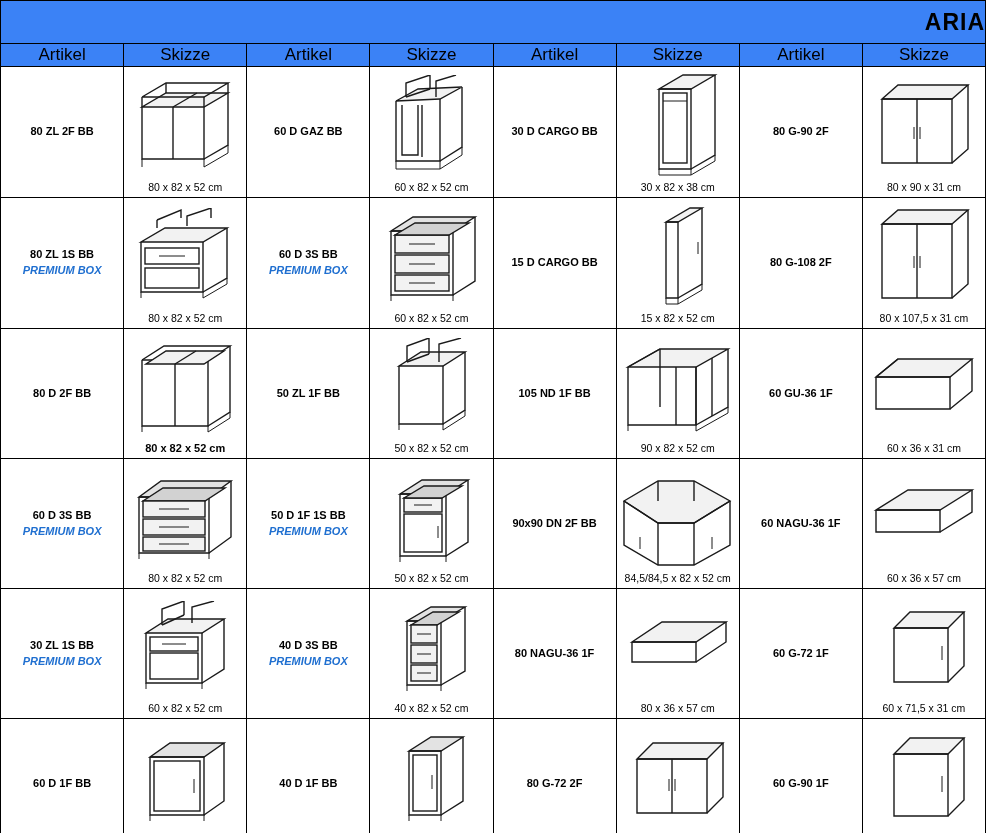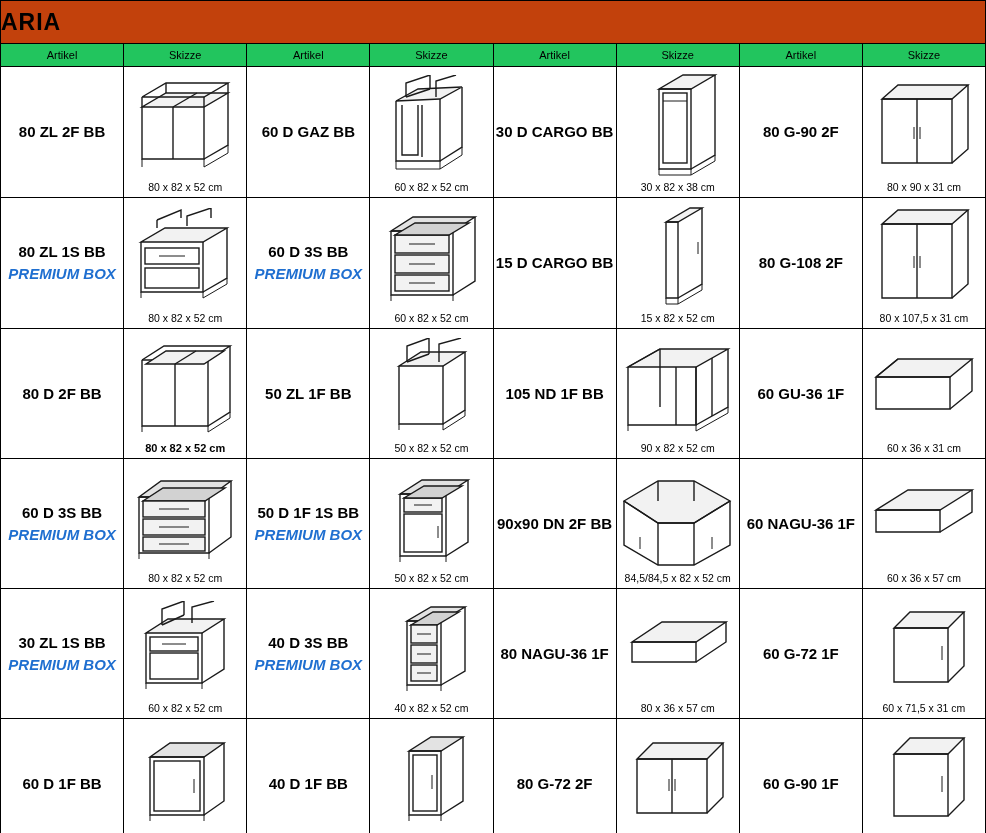--- a/index.html
+++ b/index.html
@@ -18,40 +18,40 @@
   table.catalog {
     border-collapse: collapse;
     width: 986px;
     table-layout: fixed;
   }
   table.catalog td, table.catalog th {
     border: 1px solid #000000;
     padding: 0;
   }
   .title-cell {
-    background: #c2410c;
-    text-align: left;
+    background: #3b82f6;
+    text-align: right;
     font-size: 23px;
     font-weight: bold;
     letter-spacing: 1px;
     height: 43px;
     color: #000;
   }
   .hdr {
-    background: #22c55e;
+    background: #3b82f6;
     text-align: center;
-    font-size: 11px;
+    font-size: 17px;
     font-weight: normal;
     height: 23px;
     color: #000;
   }
   .art-cell {
     text-align: center;
     vertical-align: middle;
-    font-size: 15px;
+    font-size: 11px;
     font-weight: bold;
     color: #000;
     padding: 4px 2px;
     line-height: 1.45;
   }
   .art-cell .premium {
     color: #1f6fd0;
     display: block;
     font-weight: bold;
     font-style: italic;

